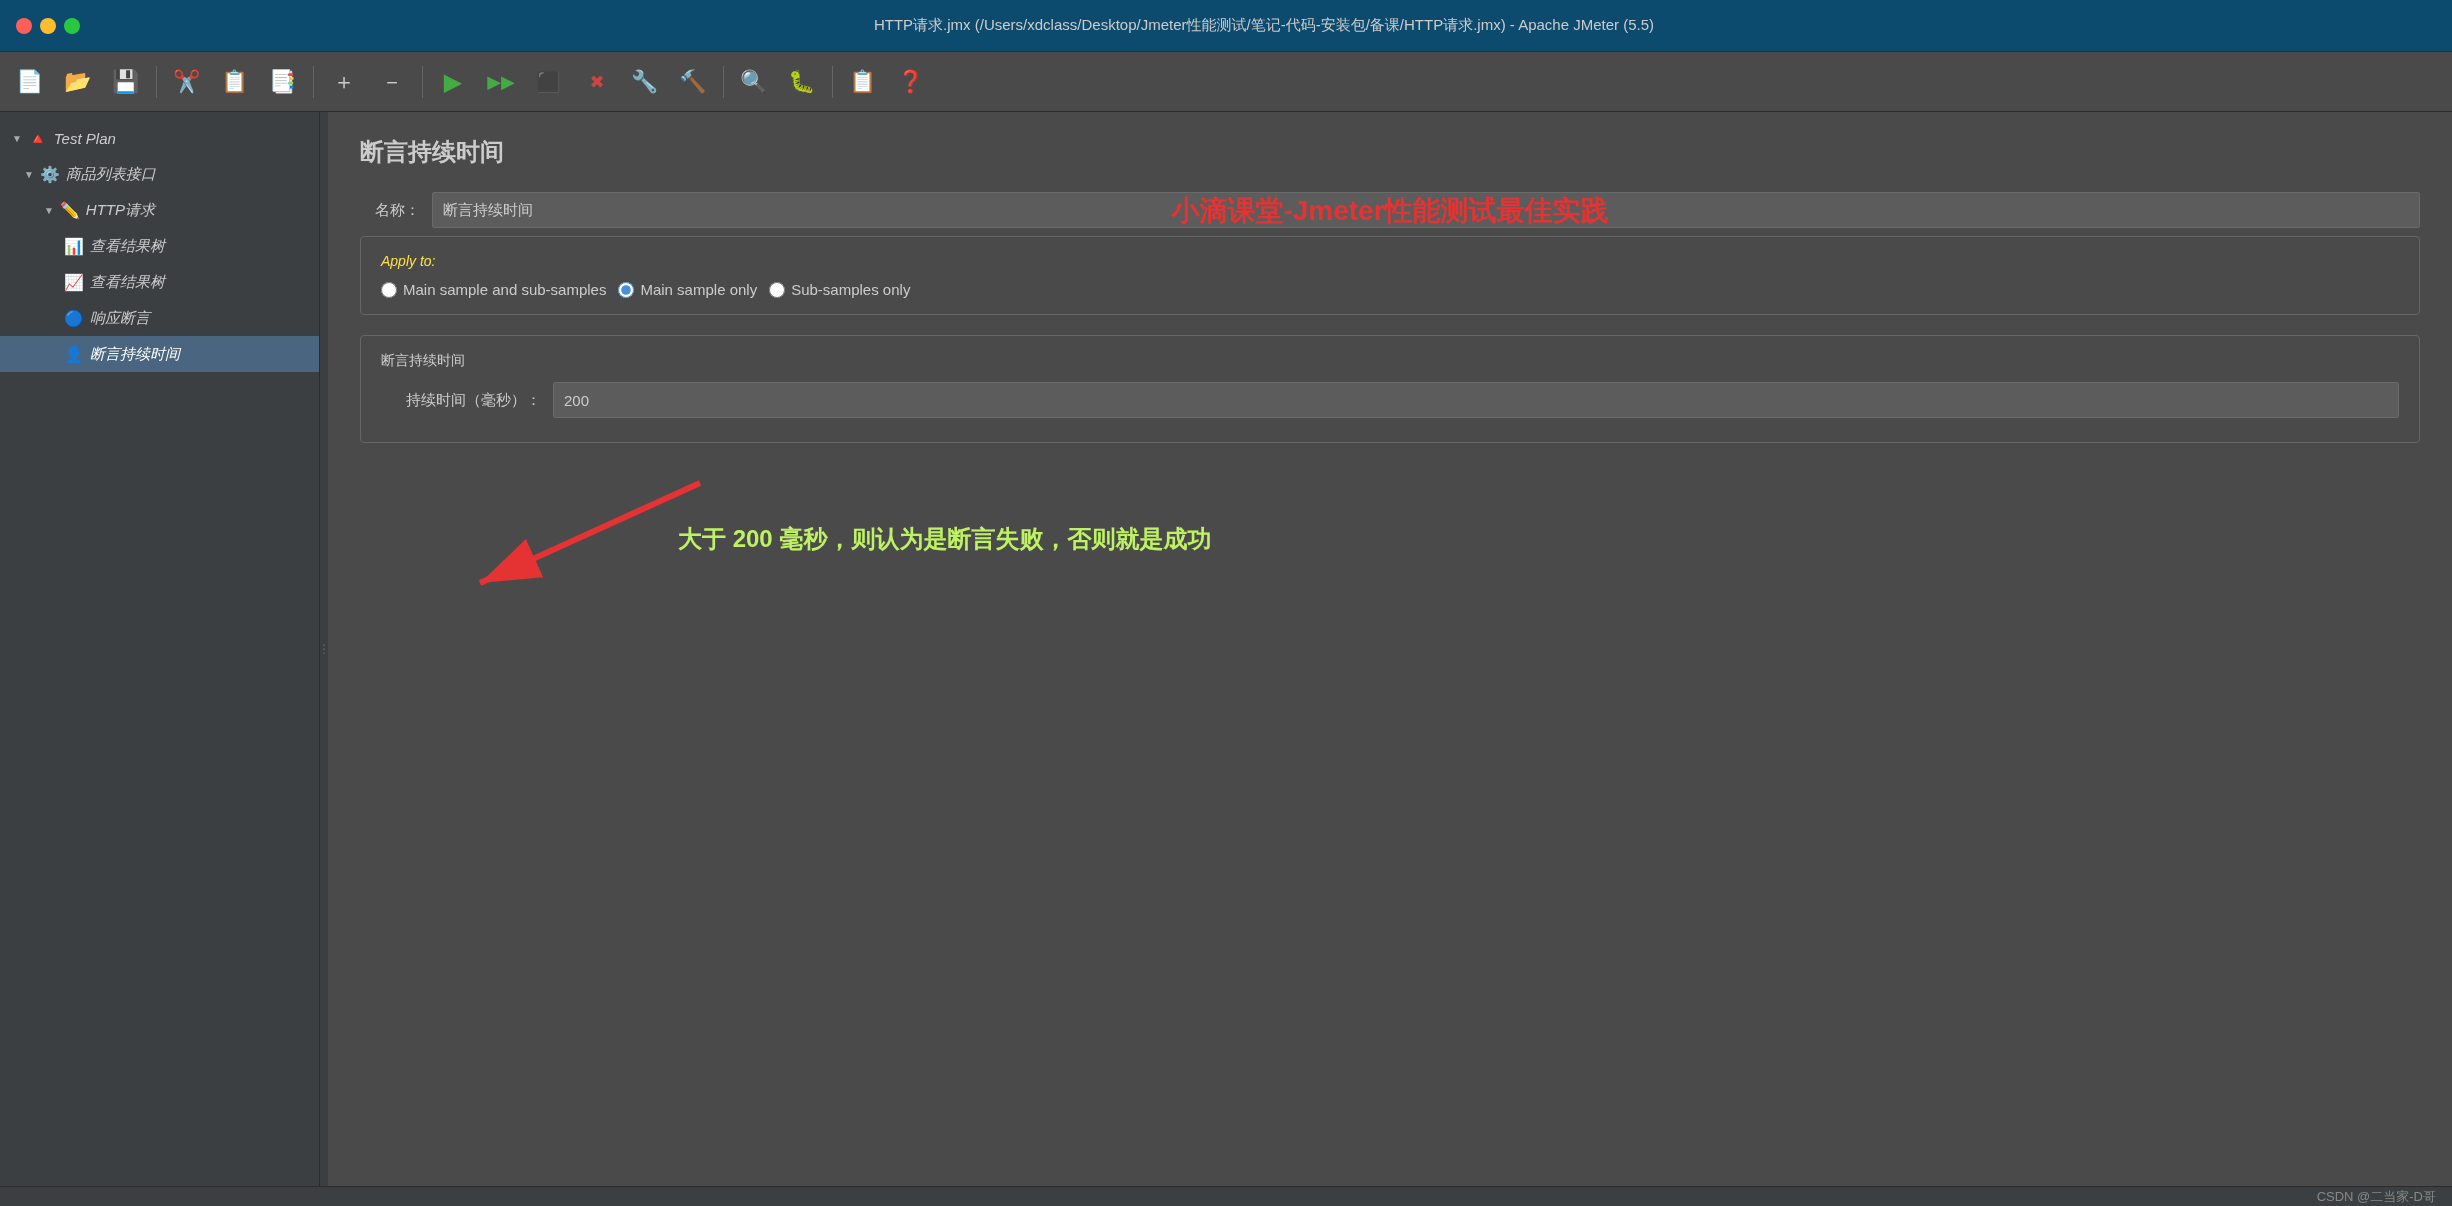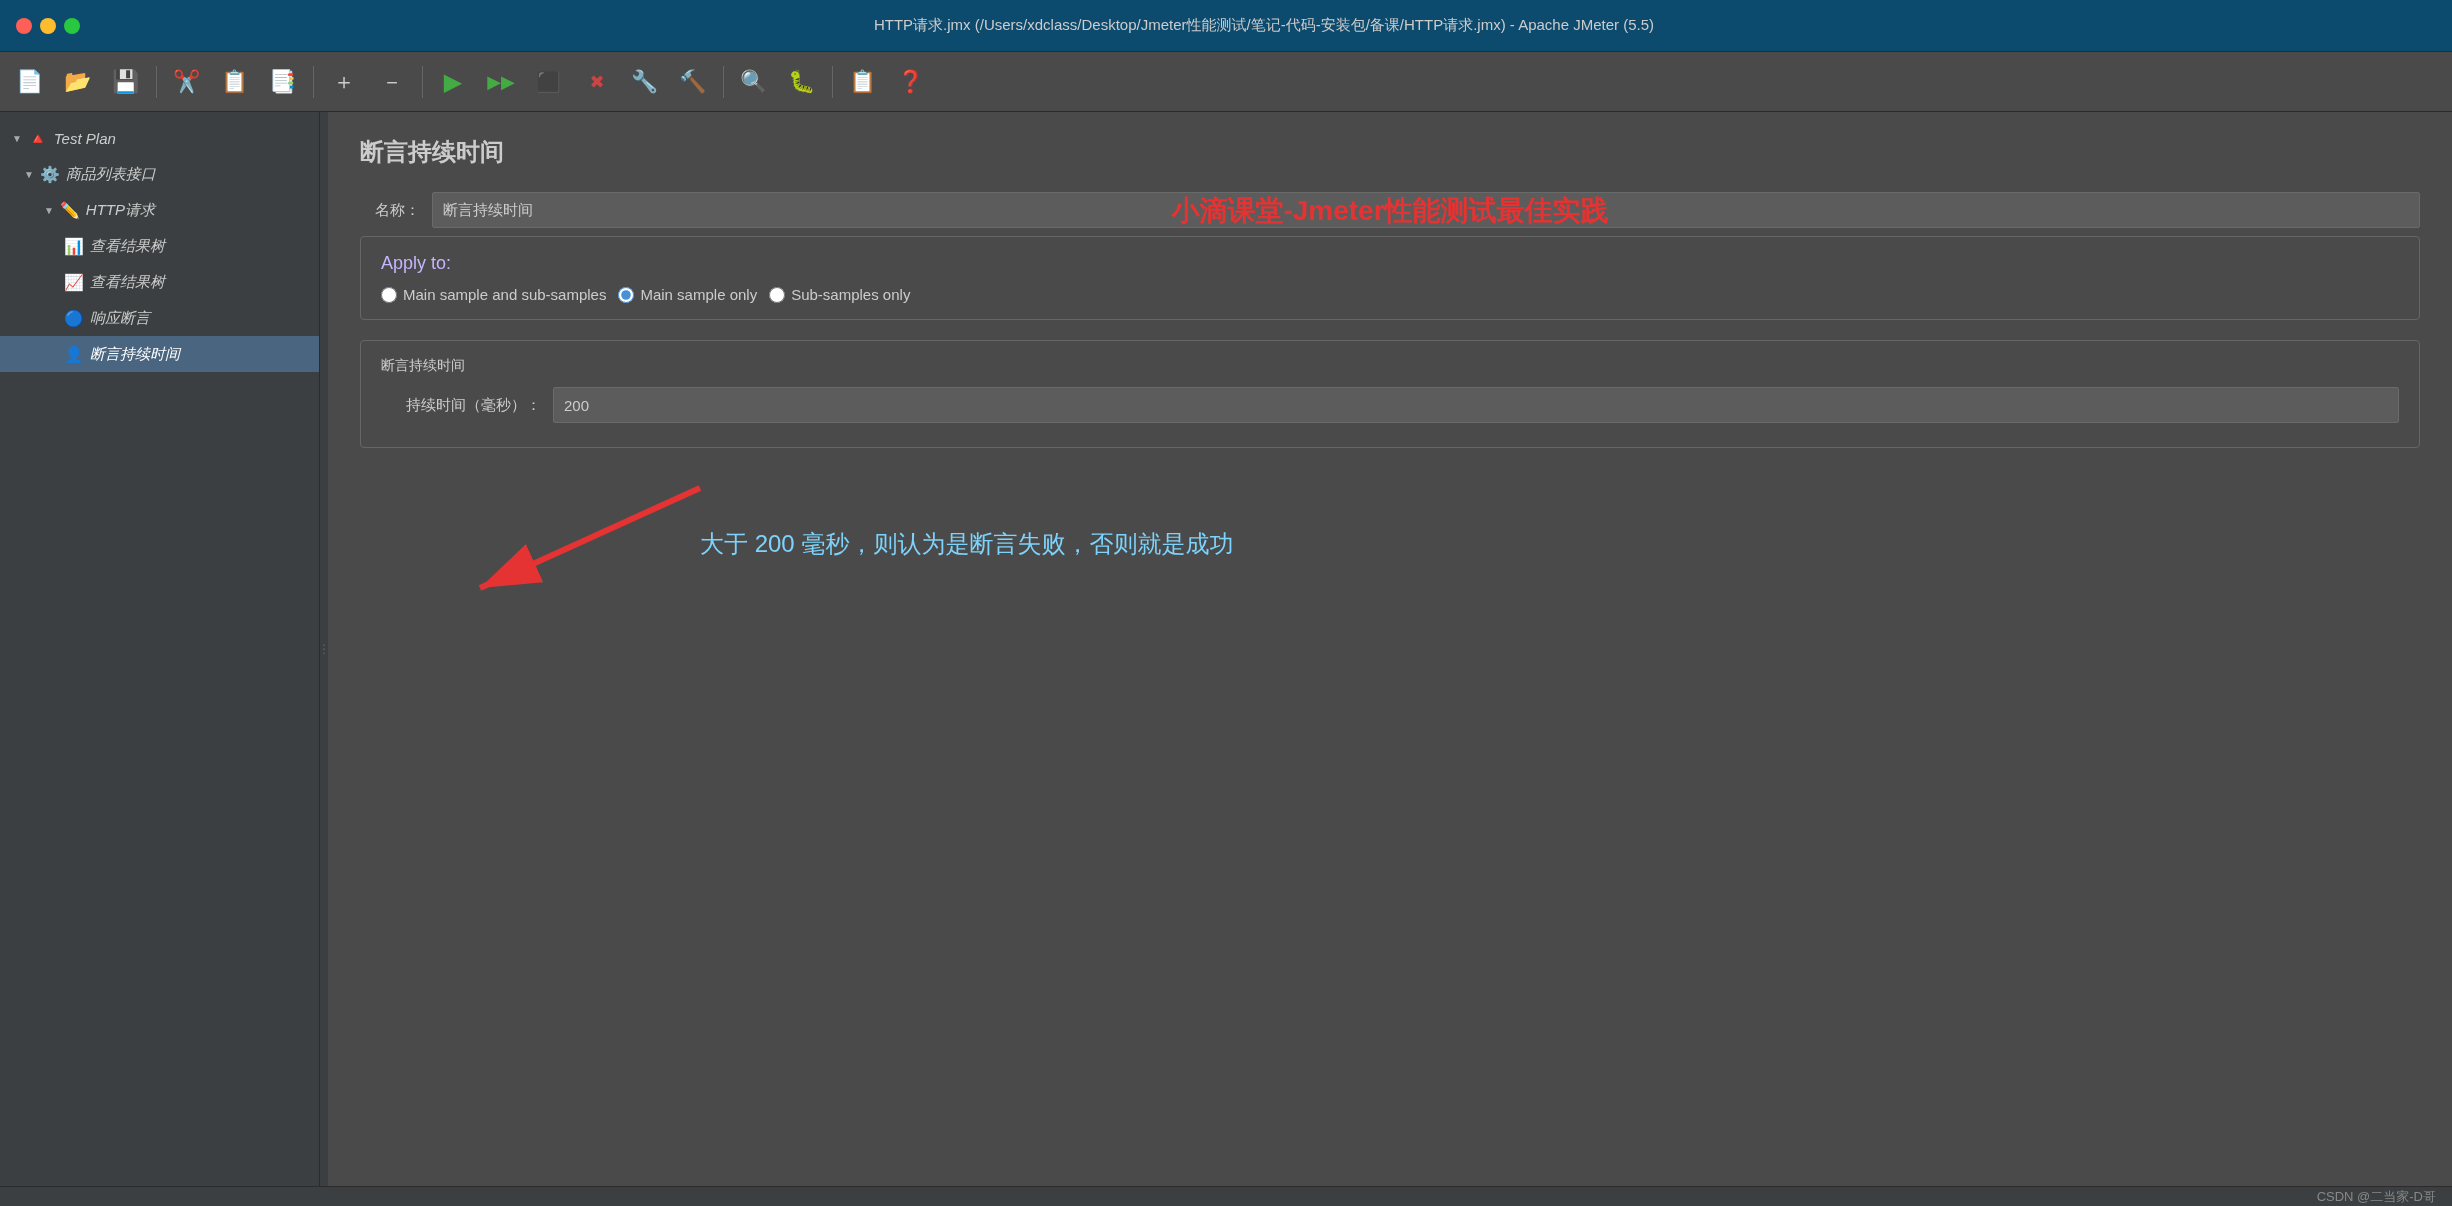--- a/index.html
+++ b/index.html
@@ -160,23 +160,24 @@
       outline: none;
     }
 
     .section-box {
       border: 1px solid #666;
       border-radius: 4px;
       padding: 16px 20px;
       margin-bottom: 20px;
     }
     .section-legend {
-      color: #c4b5fd;
-      font-size: 18px;
+      color: #fde047;
+      font-size: 14px;
       margin-bottom: 12px;
+      font-style: italic;
     }
 
     .radio-group {
       display: flex;
       align-items: center;
       gap: 12px;
     }
     .radio-label {
       display: flex;
       align-items: center;
@@ -209,25 +210,25 @@
       height: 220px;
     }
     .arrow-svg {
       position: absolute;
       left: 60px;
       top: -10px;
       pointer-events: none;
     }
     .annotation-text {
       position: absolute;
-      left: 340px;
+      left: 318px;
       top: 60px;
-      color: #7dd3fc;
+      color: #bef264;
       font-size: 24px;
-      font-weight: normal;
+      font-weight: bold;
       white-space: nowrap;
     }
 
     
     .status-bar {
       height: 20px;
       background: #3c3f41;
       border-top: 1px solid #2b2b2b;
       display: flex;
       align-items: center;

